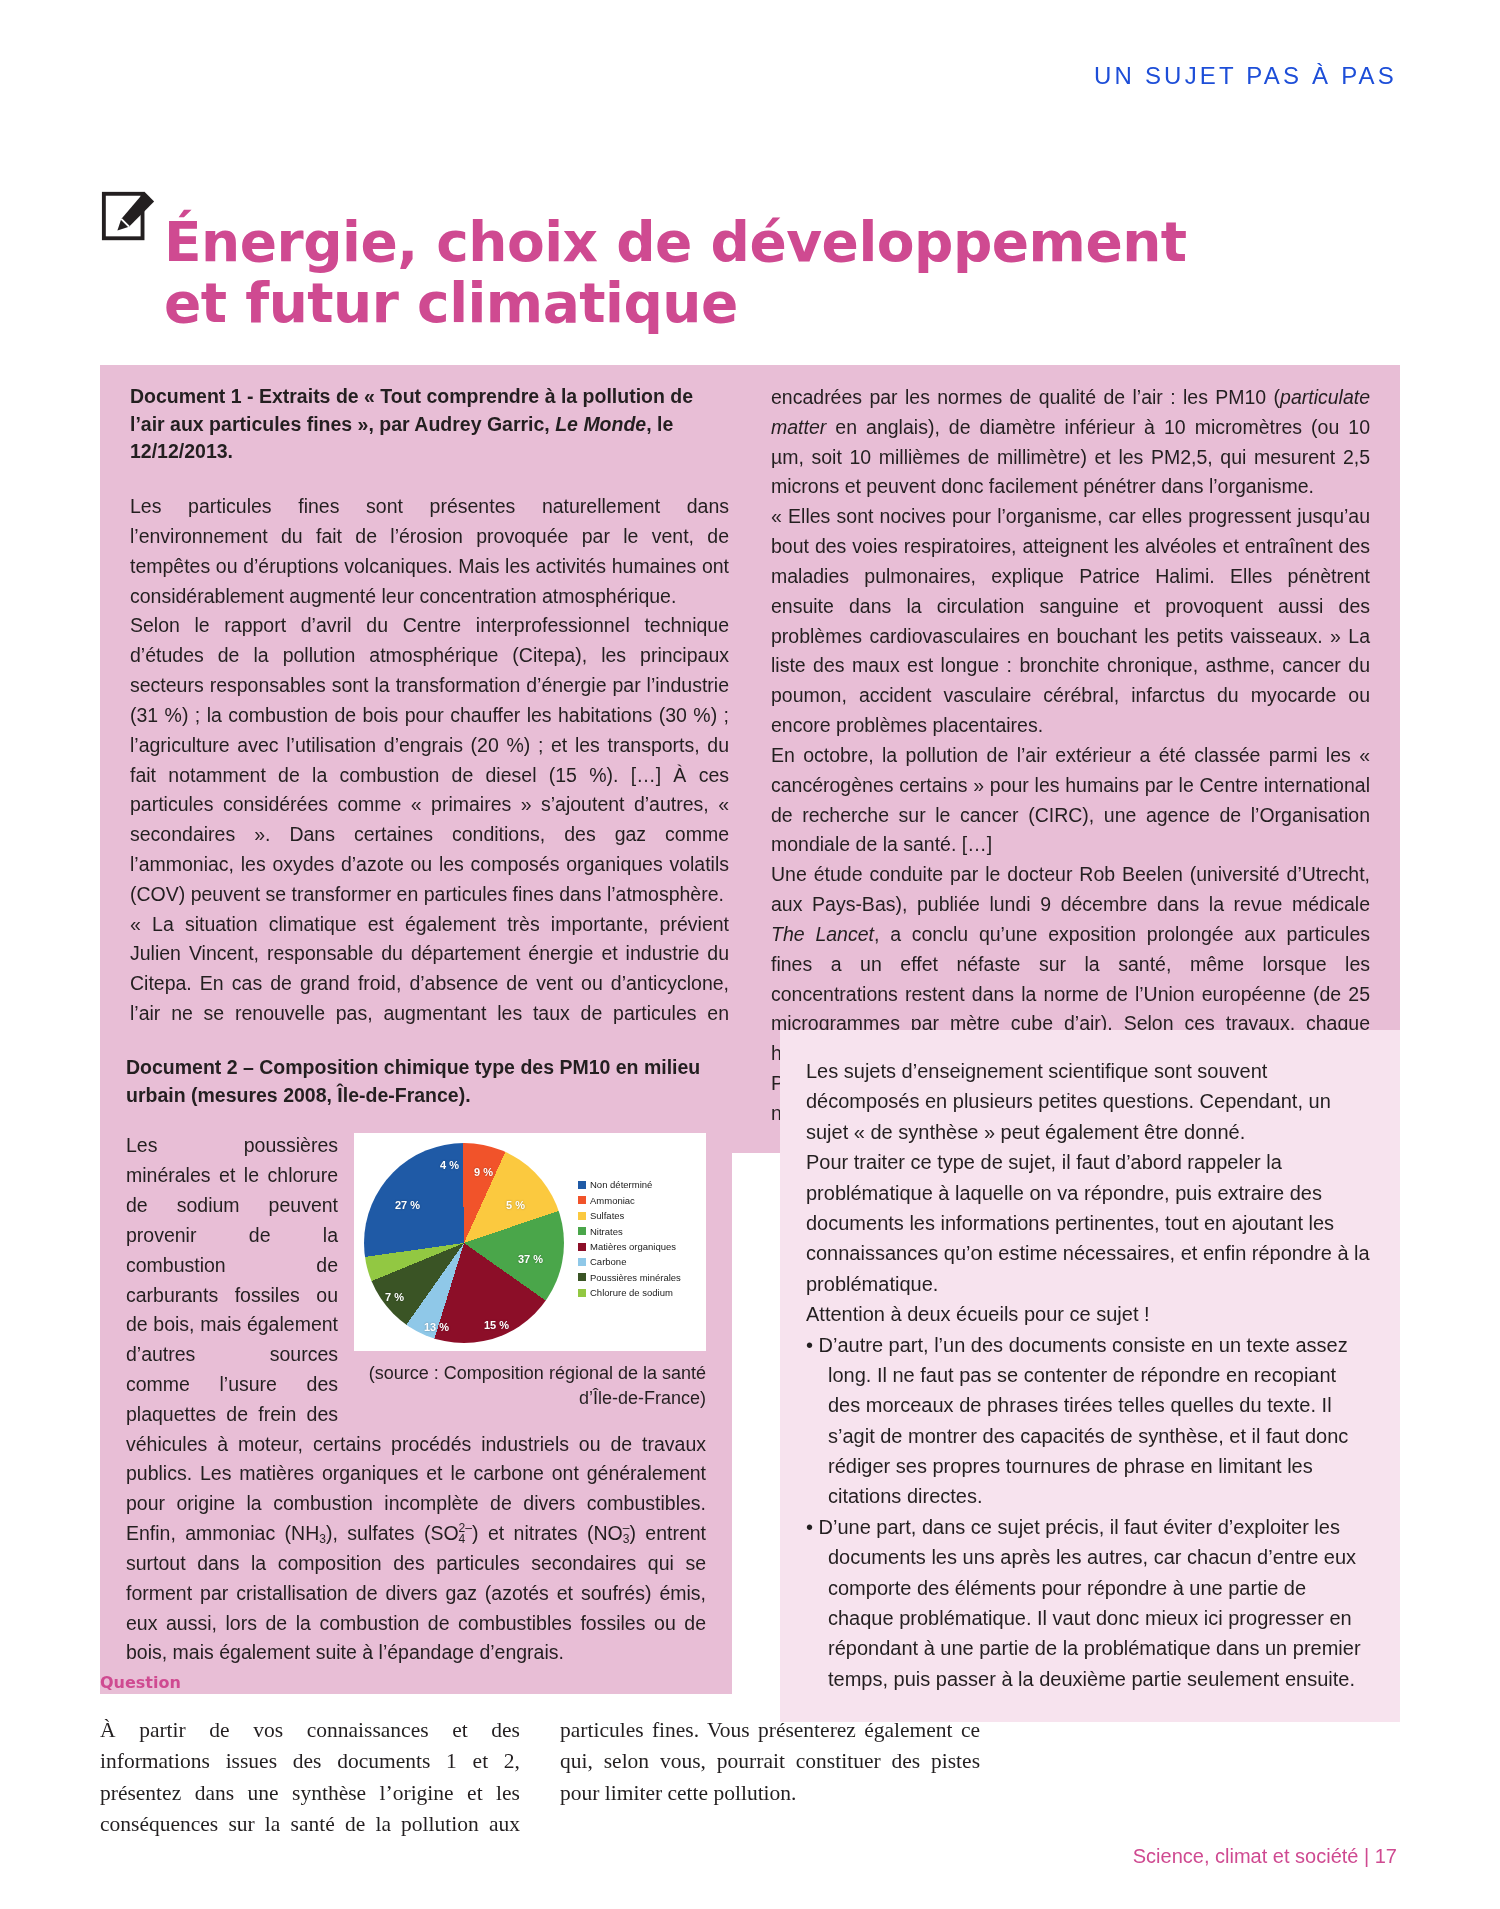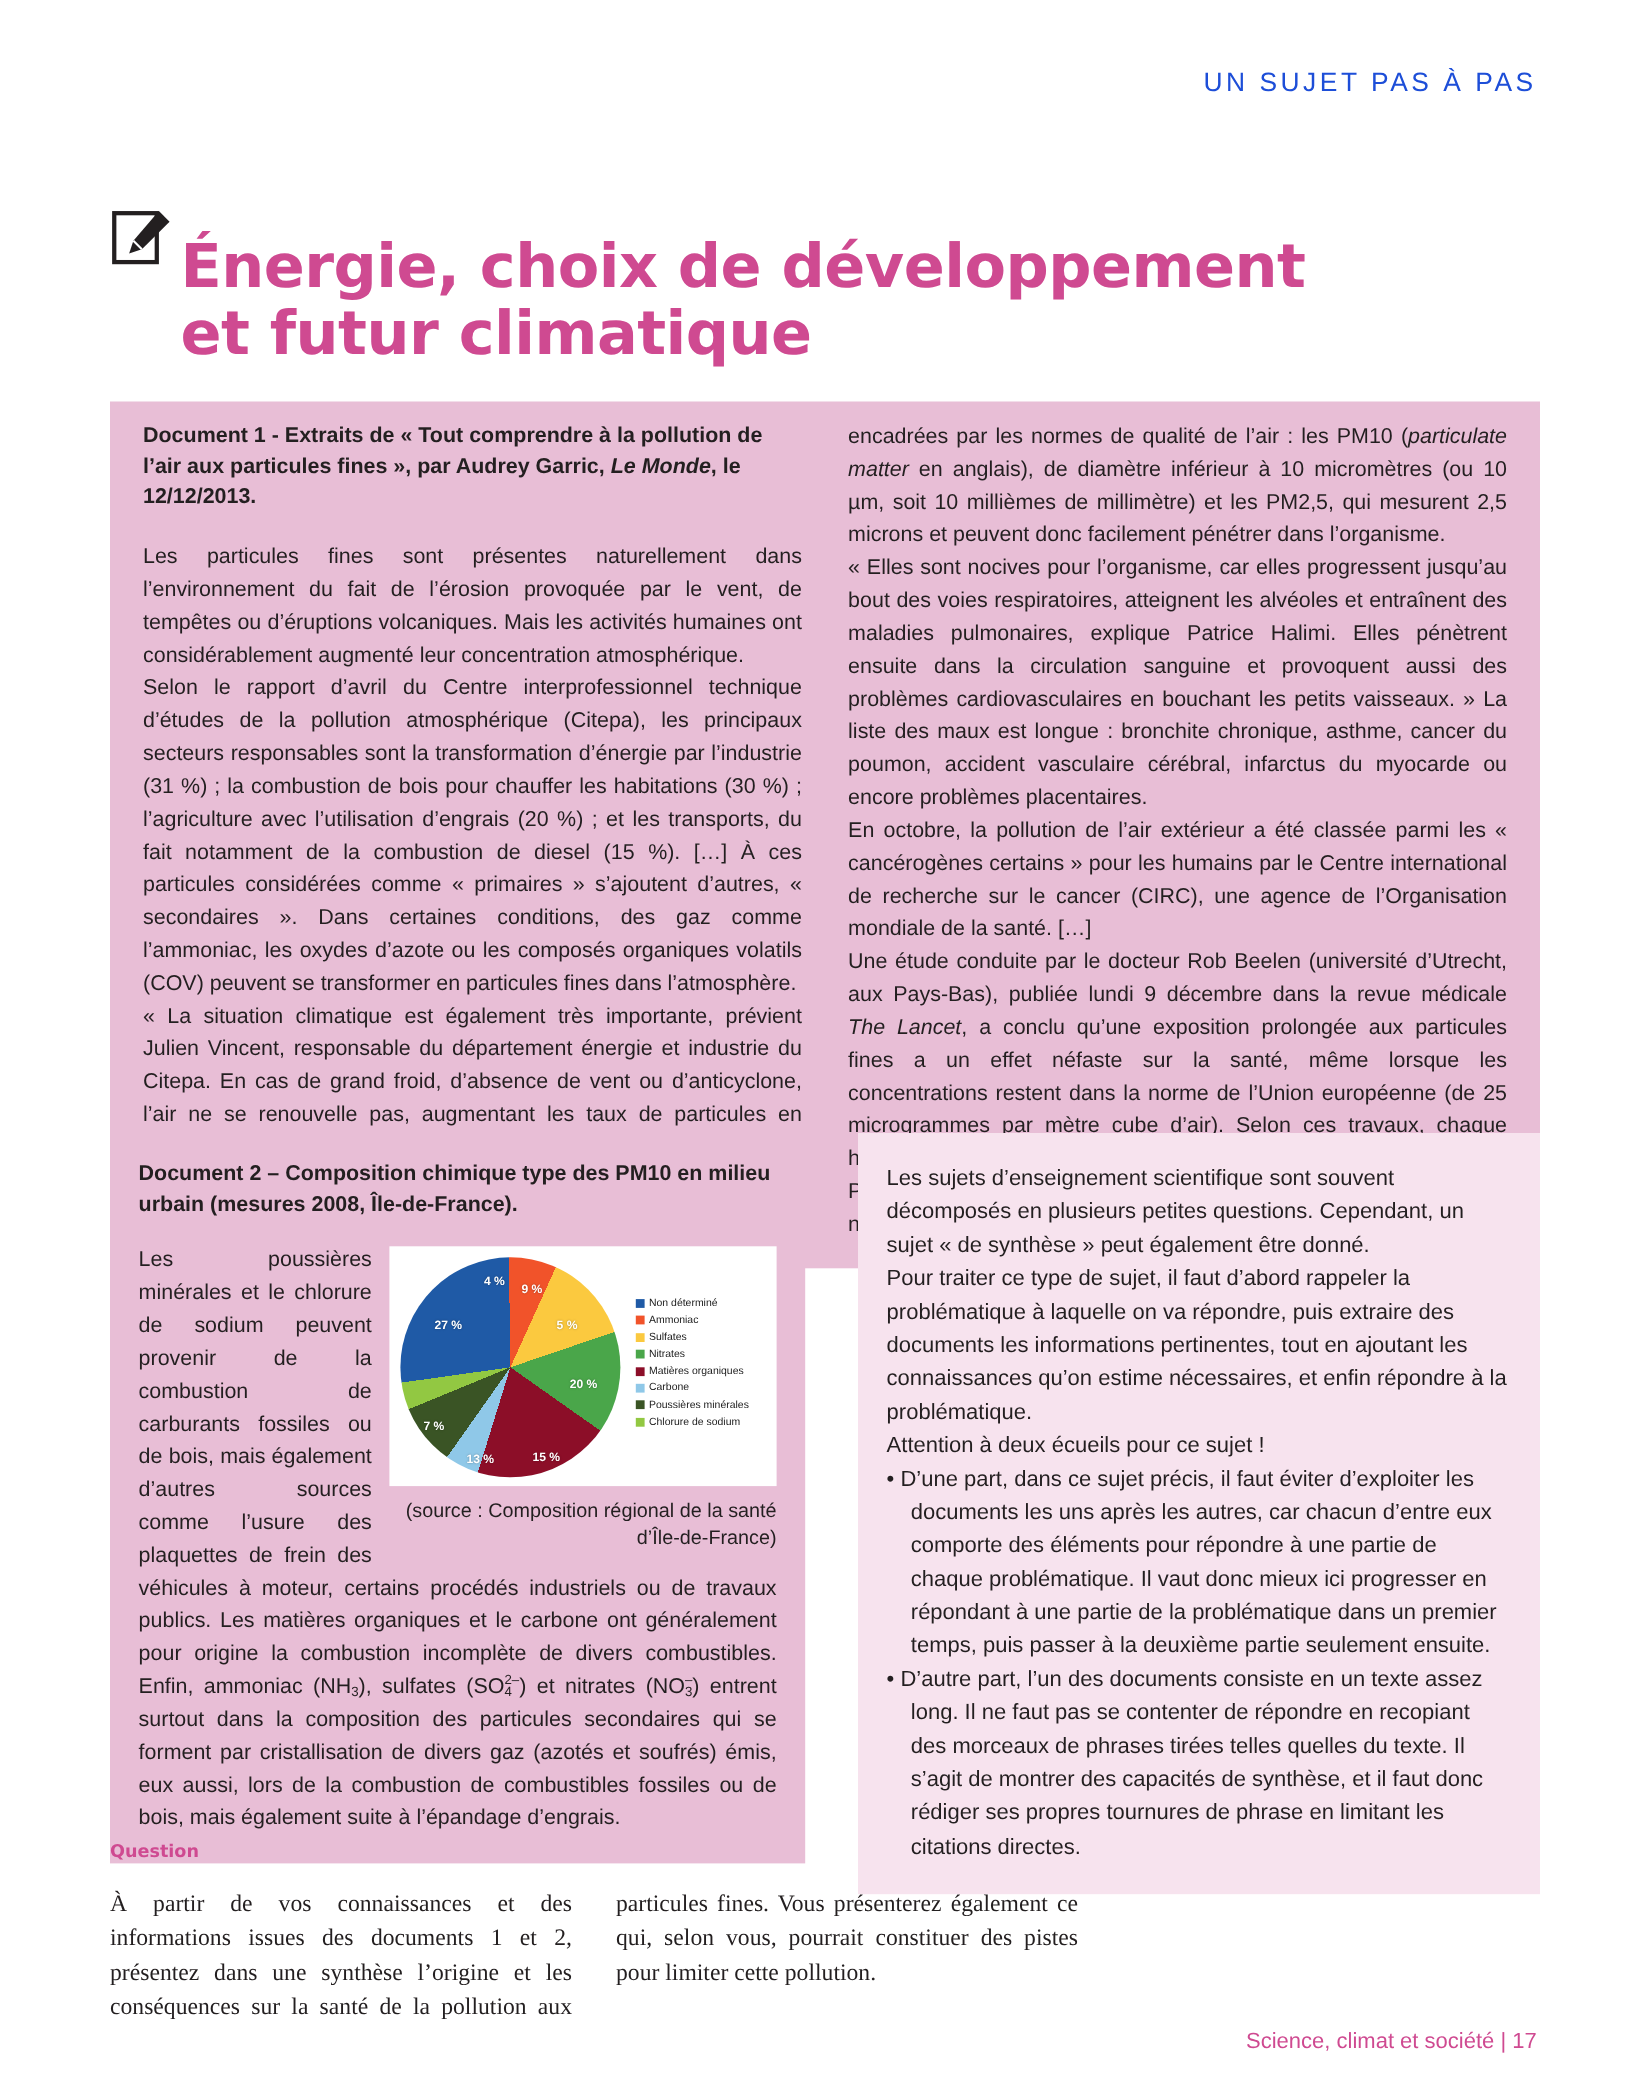--- a/index.html
+++ b/index.html
@@ -272,21 +272,21 @@
 
     <div class="doc2-flow">
       <div class="figure">
         <div class="figure-frame">
           <div class="pie-wrap">
             <div class="pie" id="pie-circle" style="background: conic-gradient(from -98deg, rgb(31, 90, 166) 0deg, rgb(31, 90, 166) 97.2deg, rgb(241, 83, 42) 97.2deg, rgb(241, 83, 42) 122.4deg, rgb(251, 201, 63) 122.4deg, rgb(251, 201, 63) 169.2deg, rgb(74, 166, 74) 169.2deg, rgb(74, 166, 74) 223.2deg, rgb(140, 14, 40) 223.2deg, rgb(140, 14, 40) 295.2deg, rgb(143, 200, 232) 295.2deg, rgb(143, 200, 232) 313.2deg, rgb(58, 84, 37) 313.2deg, rgb(58, 84, 37) 345.6deg, rgb(146, 200, 66) 345.6deg, rgb(146, 200, 66) 360deg);"></div>
             <span class="slice-label" style="left:37px; top:58px;">27 %</span>
             <span class="slice-label" style="left:27px; top:150px;">7 %</span>
             <span class="slice-label" style="left:66px; top:180px;">13 %</span>
             <span class="slice-label" style="left:126px; top:178px;">15 %</span>
-            <span class="slice-label" style="left:160px; top:112px;">20 %</span>
+            <span class="slice-label" style="left:160px; top:112px;">37 %</span>
             <span class="slice-label" style="left:148px; top:58px;">5 %</span>
             <span class="slice-label" style="left:116px; top:25px;">9 %</span>
             <span class="slice-label" style="left:82px; top:18px;">4 %</span>
           </div>
           <div class="legend" id="pie-legend">
               <div class="legend-row">
                 <span class="legend-swatch" style="background: rgb(31, 90, 166);"></span>
                 <span>Non déterminé</span>
               </div>
               <div class="legend-row">
@@ -323,22 +323,22 @@
       </div>
 
       <span>Les poussières minérales et le chlorure de sodium peuvent provenir de la combustion de carburants fossiles ou de bois, mais également d’autres sources comme l’usure des plaquettes de frein des véhicules à moteur, certains procédés industriels ou de travaux publics. Les matières organiques et le carbone ont généralement pour origine la combustion incomplète de divers combustibles. Enfin, ammoniac (NH</span><sub>3</sub><span>), sulfates (SO</span><span class="sub-sup"><span>2–</span><span>4</span></span><span>) et nitrates (NO</span><span class="sub-sup"><span>–</span><span>3</span></span><span>) entrent surtout dans la composition des particules secondaires qui se forment par cristallisation de divers gaz (azotés et soufrés) émis, eux aussi, lors de la combustion de combustibles fossiles ou de bois, mais également suite à l’épandage d’engrais.</span>
     </div>
   </section>
 
   <aside class="methode">
     <p>Les sujets d’enseignement scientifique sont souvent décomposés en plusieurs petites questions. Cependant, un sujet « de synthèse » peut également être donné.</p>
     <p>Pour traiter ce type de sujet, il faut d’abord rappeler la problématique à laquelle on va répondre, puis extraire des documents les informations pertinentes, tout en ajoutant les connaissances qu’on estime nécessaires, et enfin répondre à la problématique.</p>
     <p>Attention à deux écueils pour ce sujet !</p>
+    <p class="bullet">•  D’autre part, l’un des documents consiste en un texte assez long. Il ne faut pas se contenter de répondre en recopiant des morceaux de phrases tirées telles quelles du texte. Il s’agit de montrer des capacités de synthèse, et il faut donc rédiger ses propres tournures de phrase en limitant les citations directes.</p>
     <p class="bullet">•  D’une part, dans ce sujet précis, il faut éviter d’exploiter les documents les uns après les autres, car chacun d’entre eux comporte des éléments pour répondre à une partie de chaque problématique. Il vaut donc mieux ici progresser en répondant à une partie de la problématique dans un premier temps, puis passer à la deuxième partie seulement ensuite.</p>
-    <p class="bullet">•  D’autre part, l’un des documents consiste en un texte assez long. Il ne faut pas se contenter de répondre en recopiant des morceaux de phrases tirées telles quelles du texte. Il s’agit de montrer des capacités de synthèse, et il faut donc rédiger ses propres tournures de phrase en limitant les citations directes.</p>
   </aside>
 
   <h2 class="question-head">Question</h2>
   <div class="question-body">
     <p>À partir de vos connaissances et des informations issues des documents 1 et 2, présentez dans une synthèse l’origine et les conséquences sur la santé de la pollution aux particules fines. Vous présenterez également ce qui, selon vous, pourrait constituer des pistes pour limiter cette pollution.</p>
   </div>
 
   <div class="footer">Science, climat et société | 17</div>
 
 </div>

